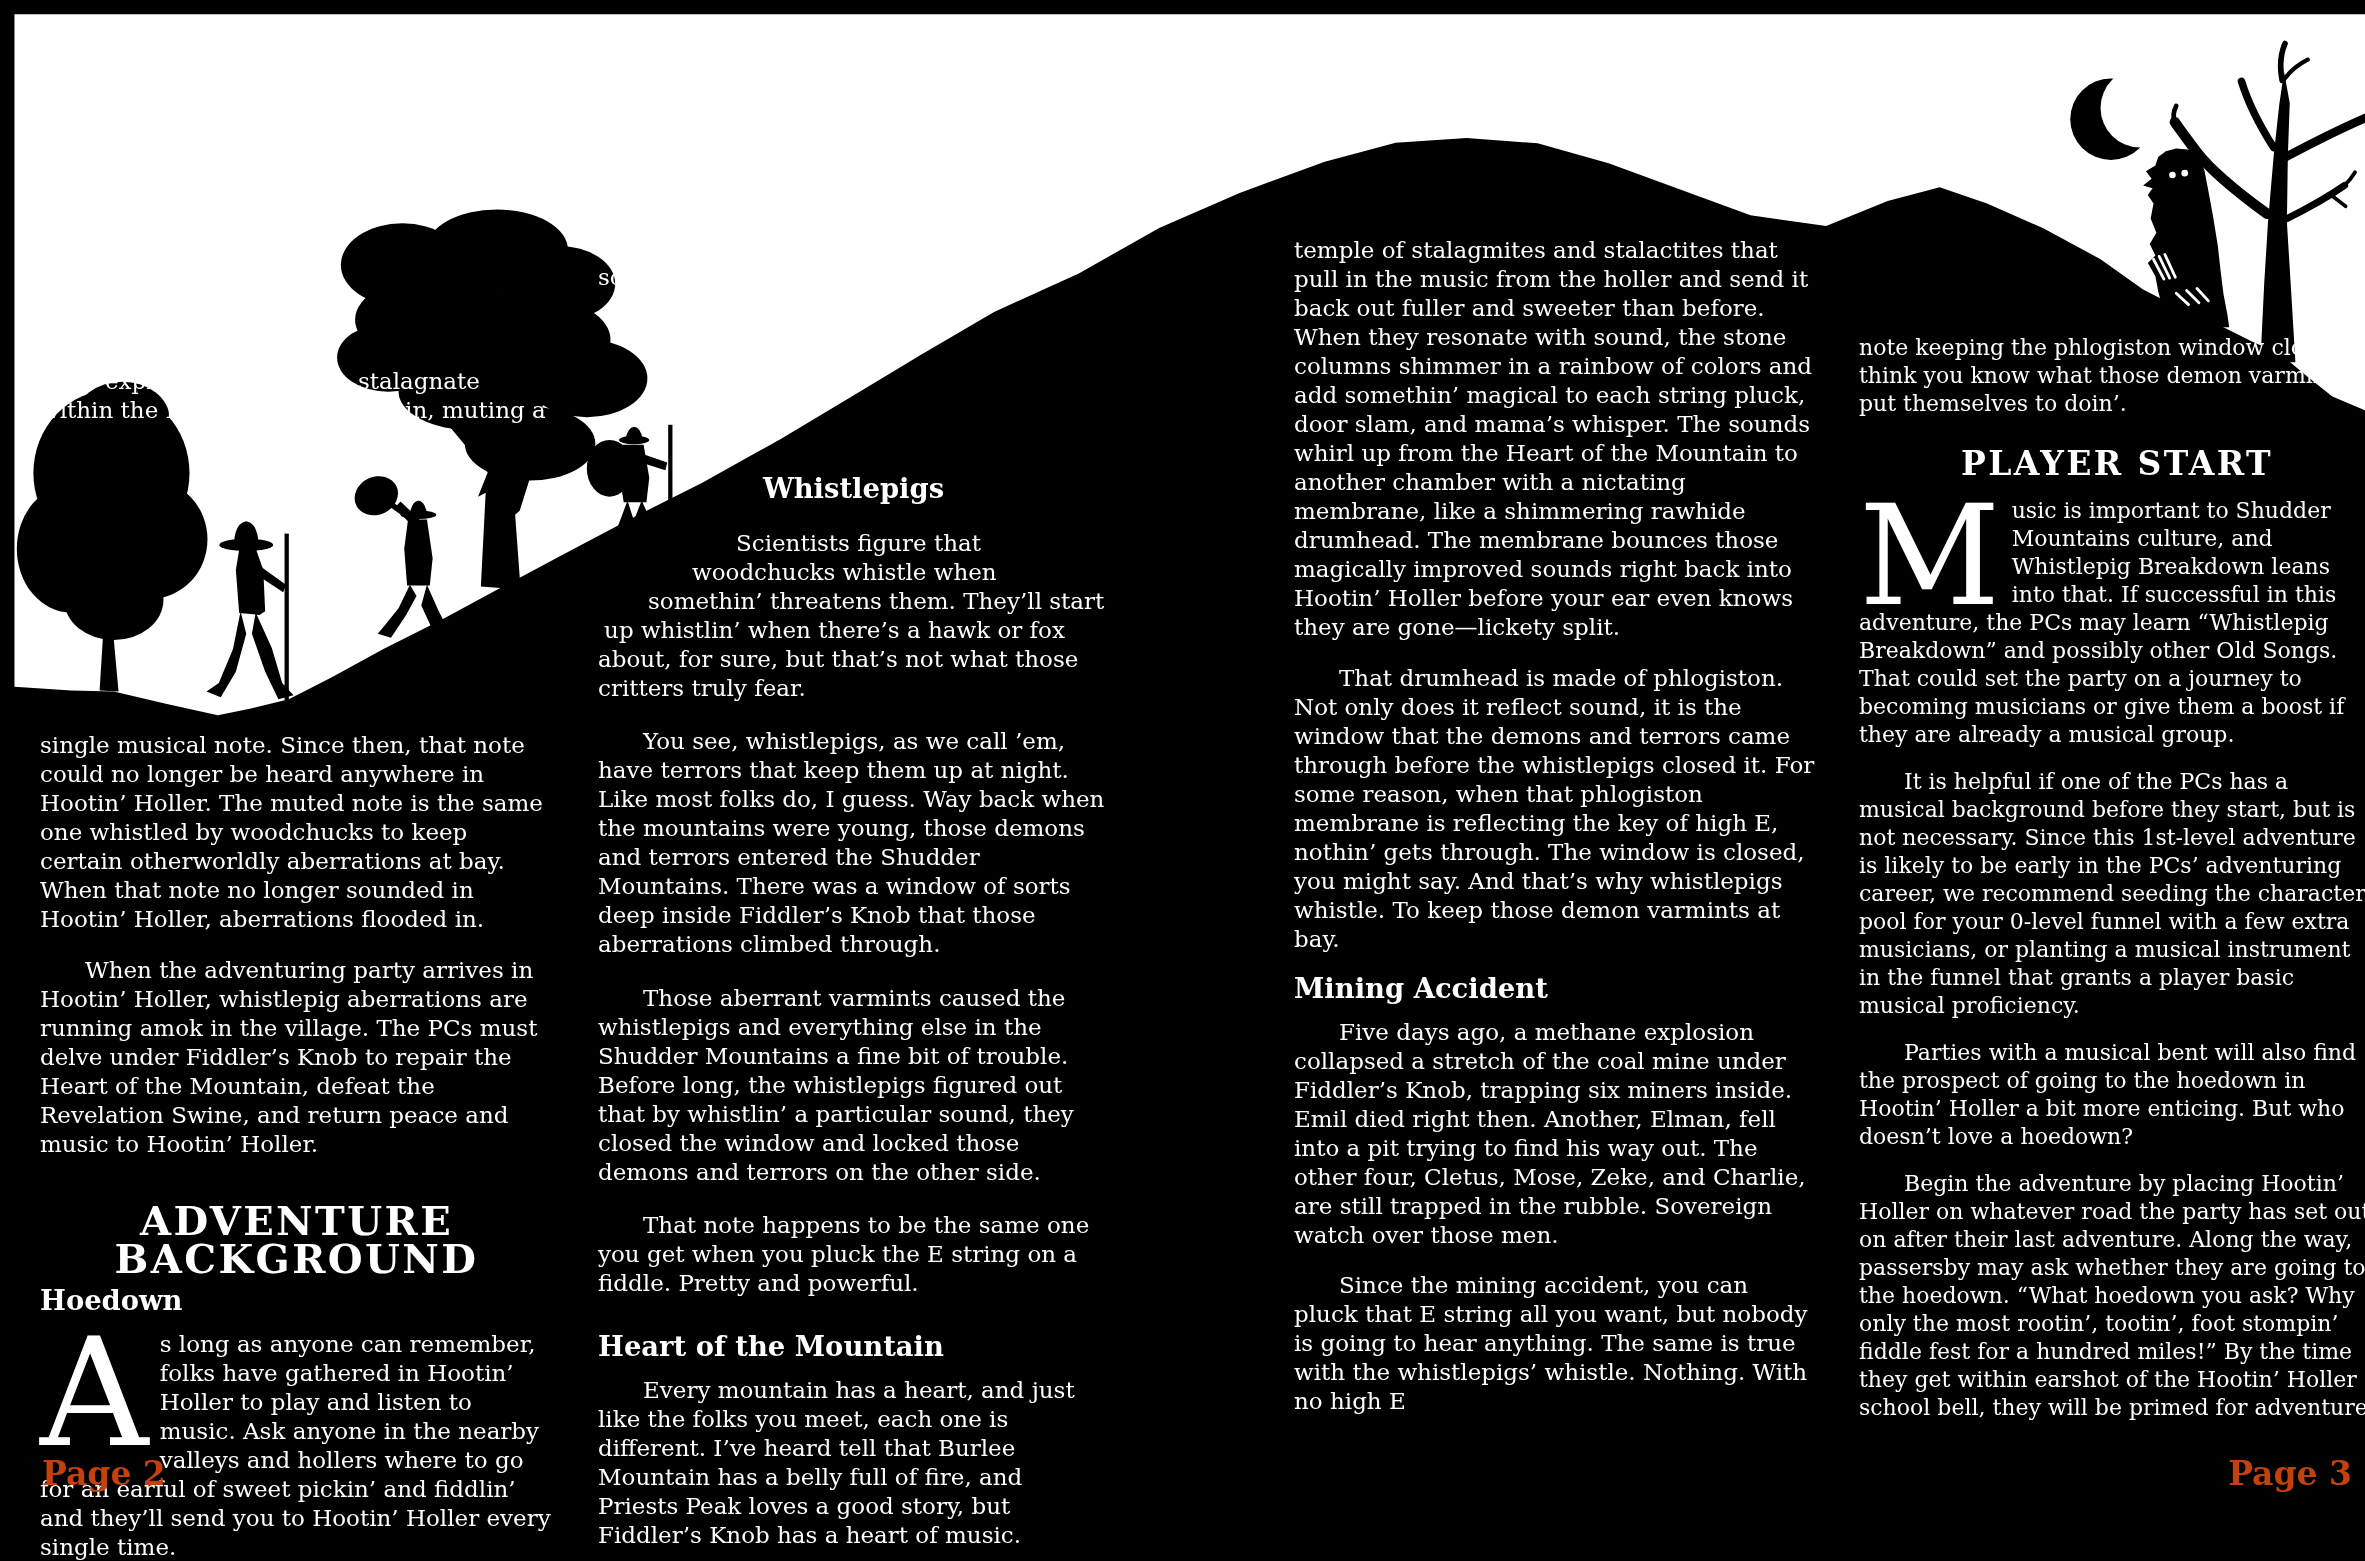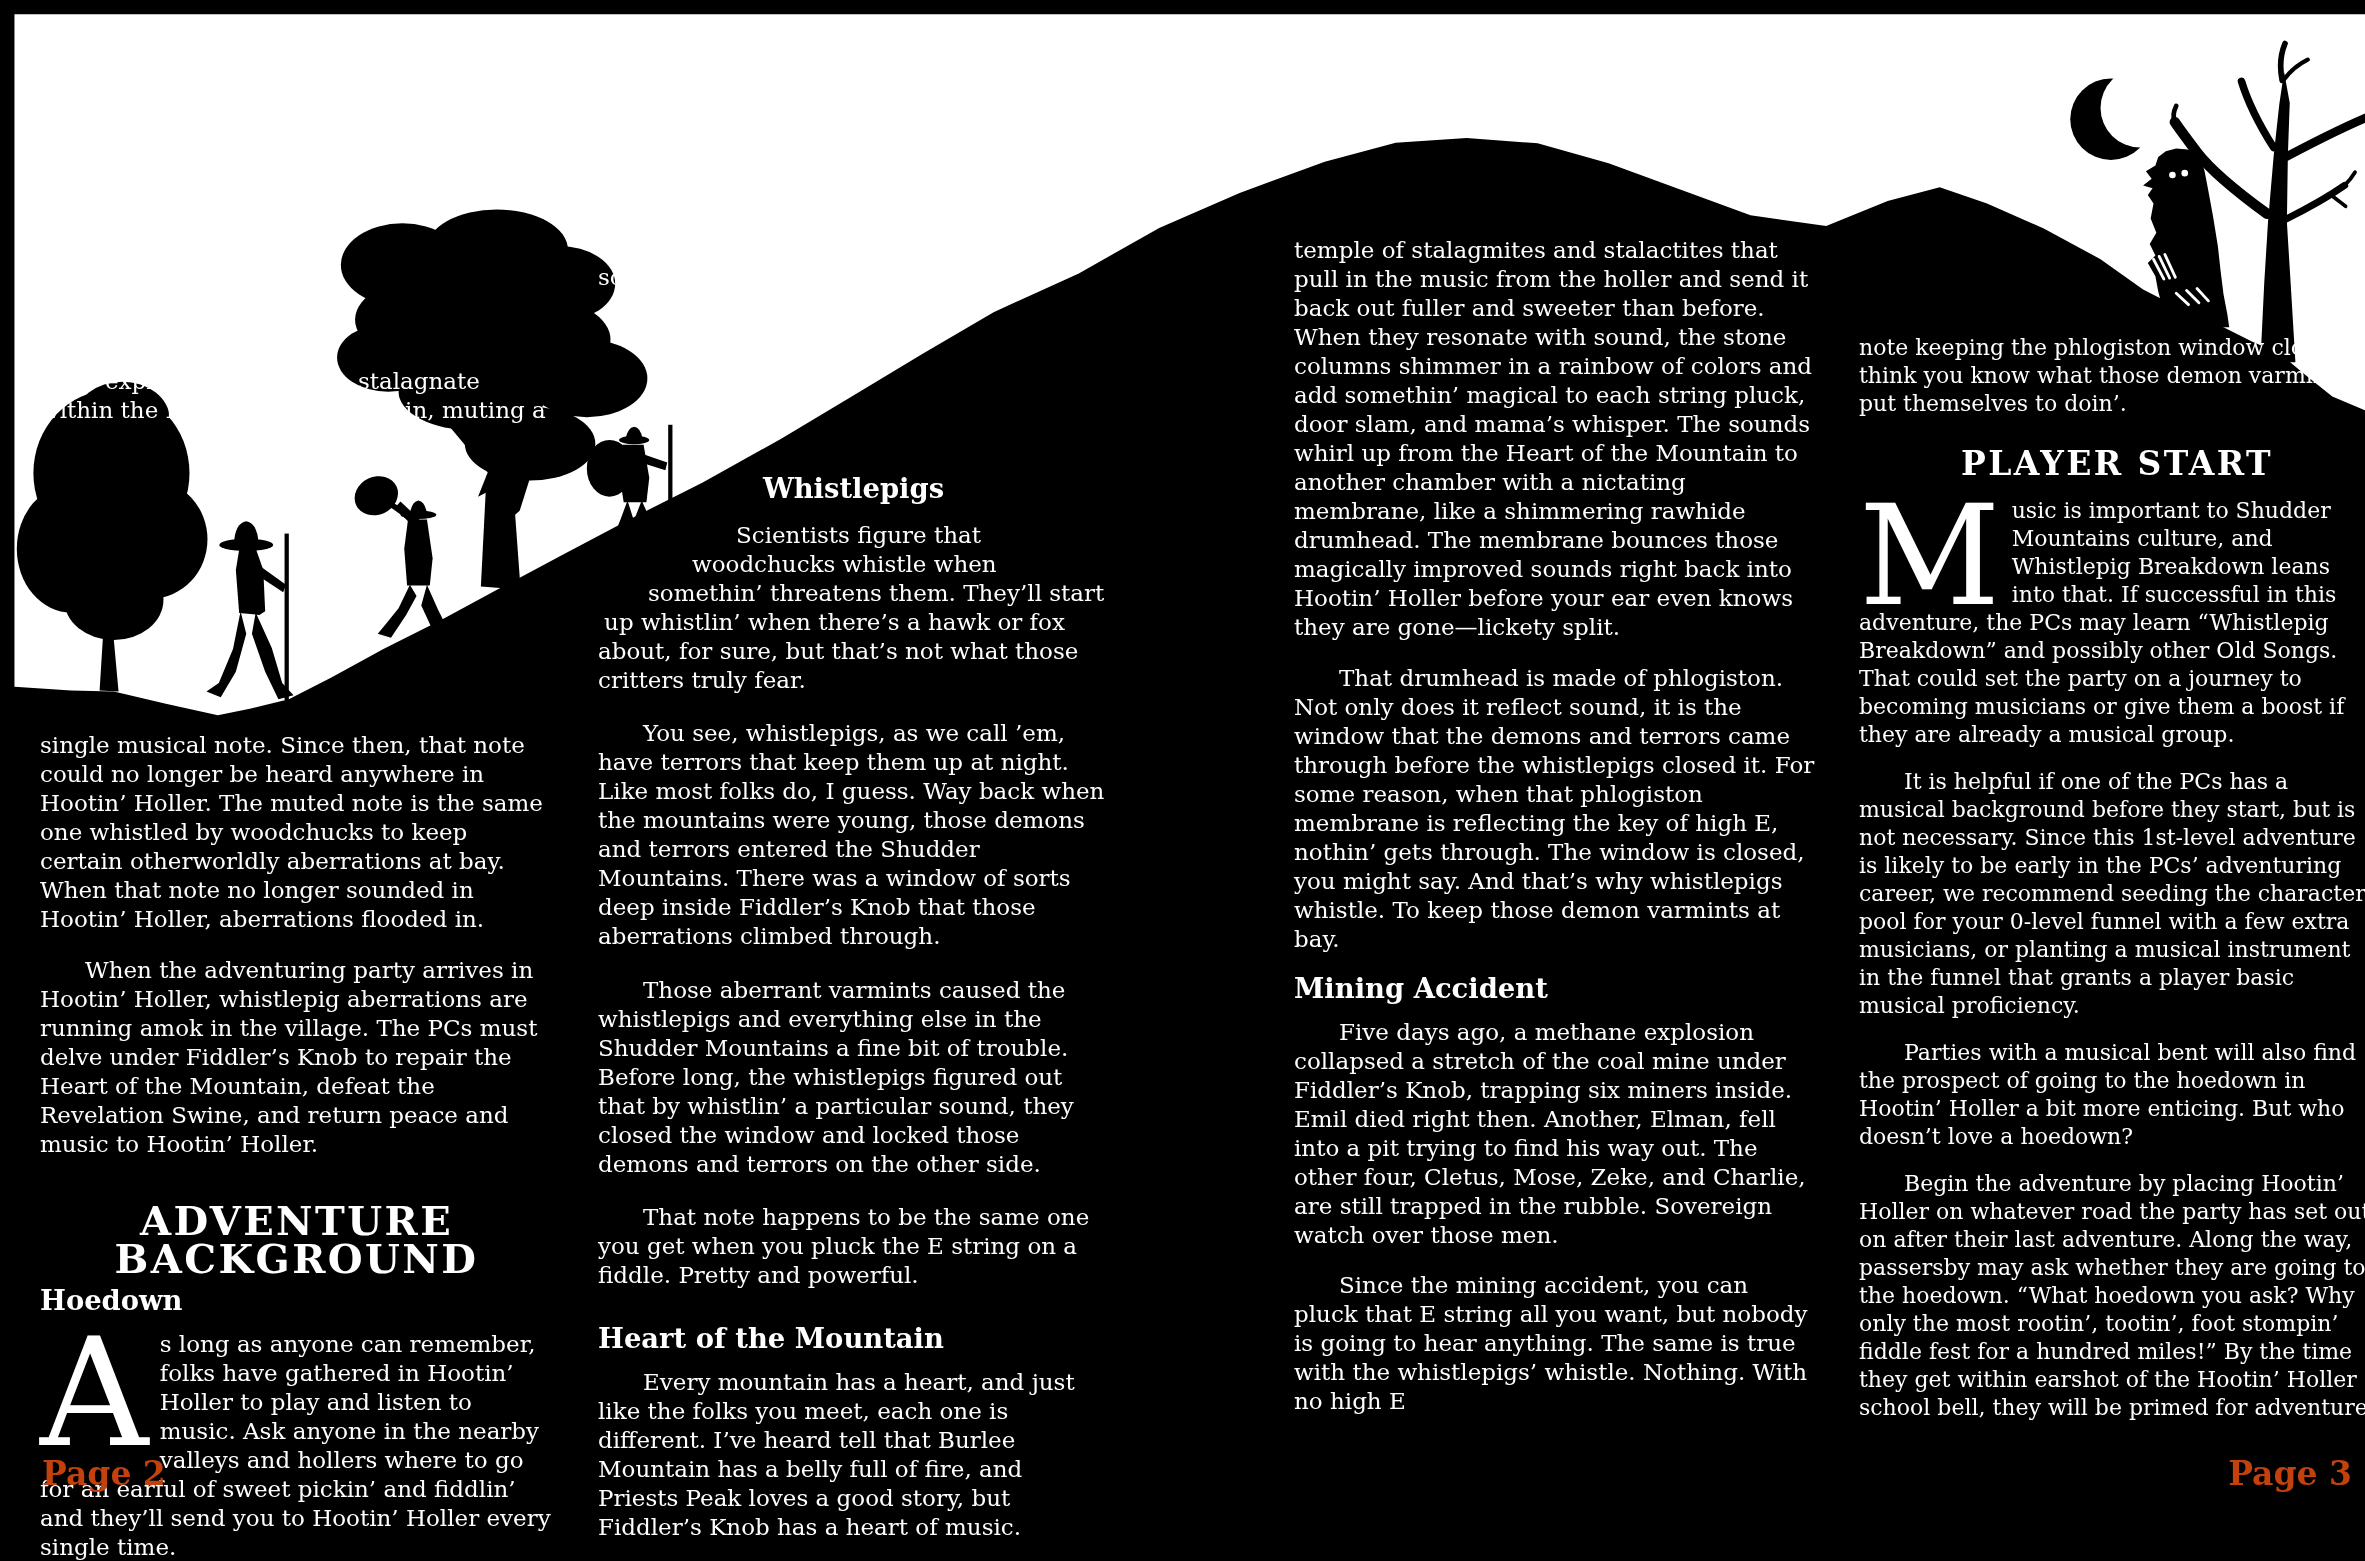--- a/index.html
+++ b/index.html
@@ -155,21 +155,21 @@
   </p>
 </div>
 
 <div class="col ink-black" style="left:598px;top:60px;width:511px;">
   <p class="ind">
     <span>The music just sounds better here. Some say it’s because the music lights up when it reflects off Fiddler’s Knob. You know, like when you wink at Marla Sue and she smiles right back at you.  But those folk are only partly right. Music plays fuller and sweeter in Hootin’ Holler because of something </span><span class="em">inside</span><span> the mountain.</span>
   </p>
 </div>
 
 <div class="col ink-white" style="left:598px;top:466px;width:511px;">
-  <div class="subhead centered" style="margin-bottom:17px;">Whistlepigs</div>
+  <div class="subhead centered" style="margin-bottom:25px;">Whistlepigs</div>
   <p>
     <span class="slope-wedge"></span><span>Scientists figure that woodchucks whistle when somethin’ threatens them. They’ll start up whistlin’ when there’s a hawk or fox about, for sure, but that’s not what those critters truly fear.</span>
   </p>
   <p class="ind">You see, whistlepigs, as we call ’em, have terrors that keep them up at night. Like most folks do, I guess. Way back when the mountains were young, those demons and terrors entered the Shudder Mountains. There was a window of sorts deep inside Fiddler’s Knob that those aberrations climbed through.</p>
   <p class="ind">Those aberrant varmints caused the whistlepigs and everything else in the Shudder Mountains a fine bit of trouble. Before long, the whistlepigs figured out that by whistlin’ a particular sound, they closed the window and locked those demons and terrors on the other side.</p>
   <p class="ind" style="margin-bottom:33px;">That note happens to be the same one you get when you pluck the E string on a fiddle. Pretty and powerful.</p>
   <div class="subhead">Heart of the Mountain</div>
   <p class="ind">Every mountain has a heart, and just like the folks you meet, each one is different. I’ve heard tell that Burlee Mountain has a belly full of fire, and Priests Peak loves a good story, but Fiddler’s Knob has a heart of music.</p>
 
 </div>

